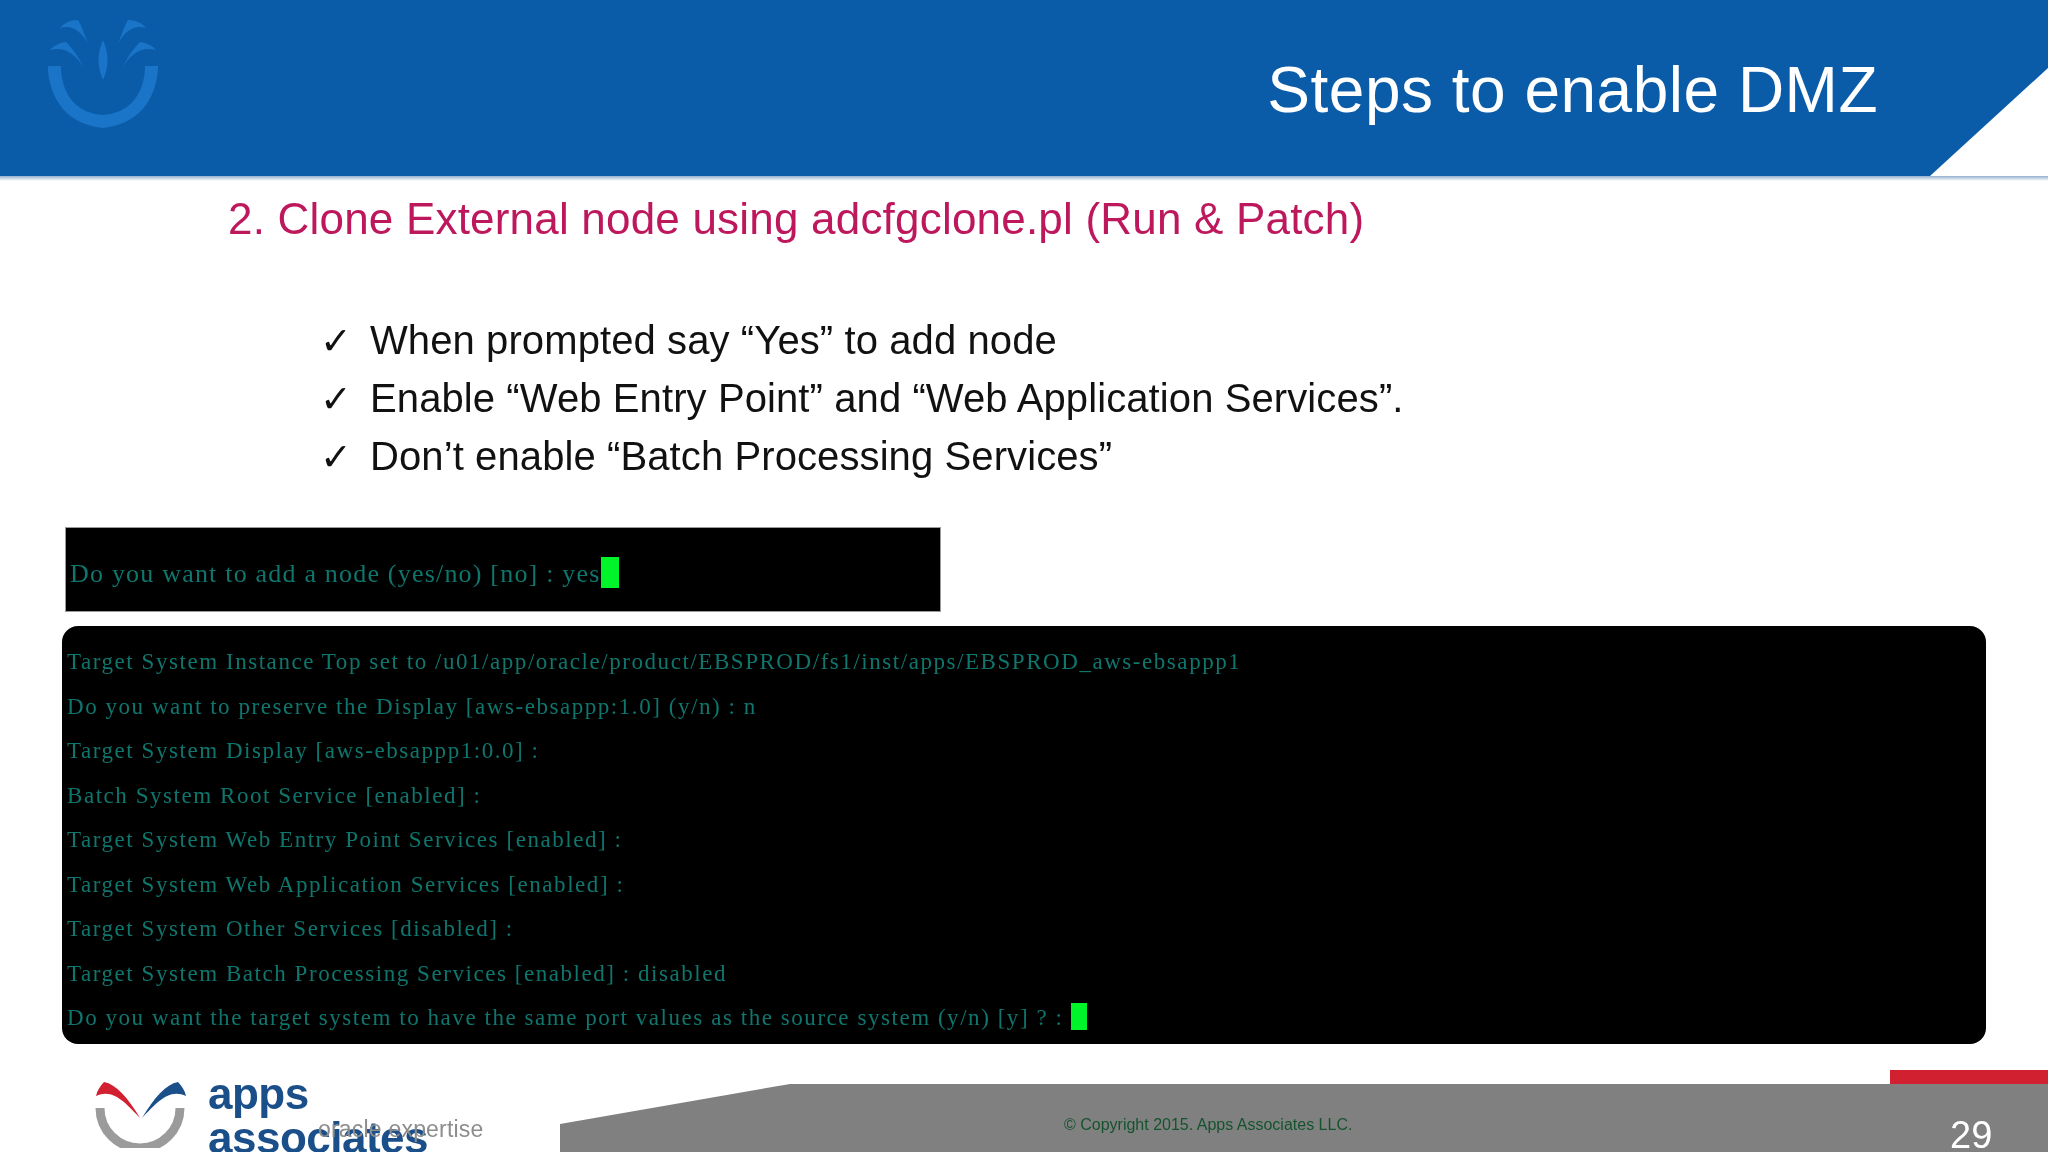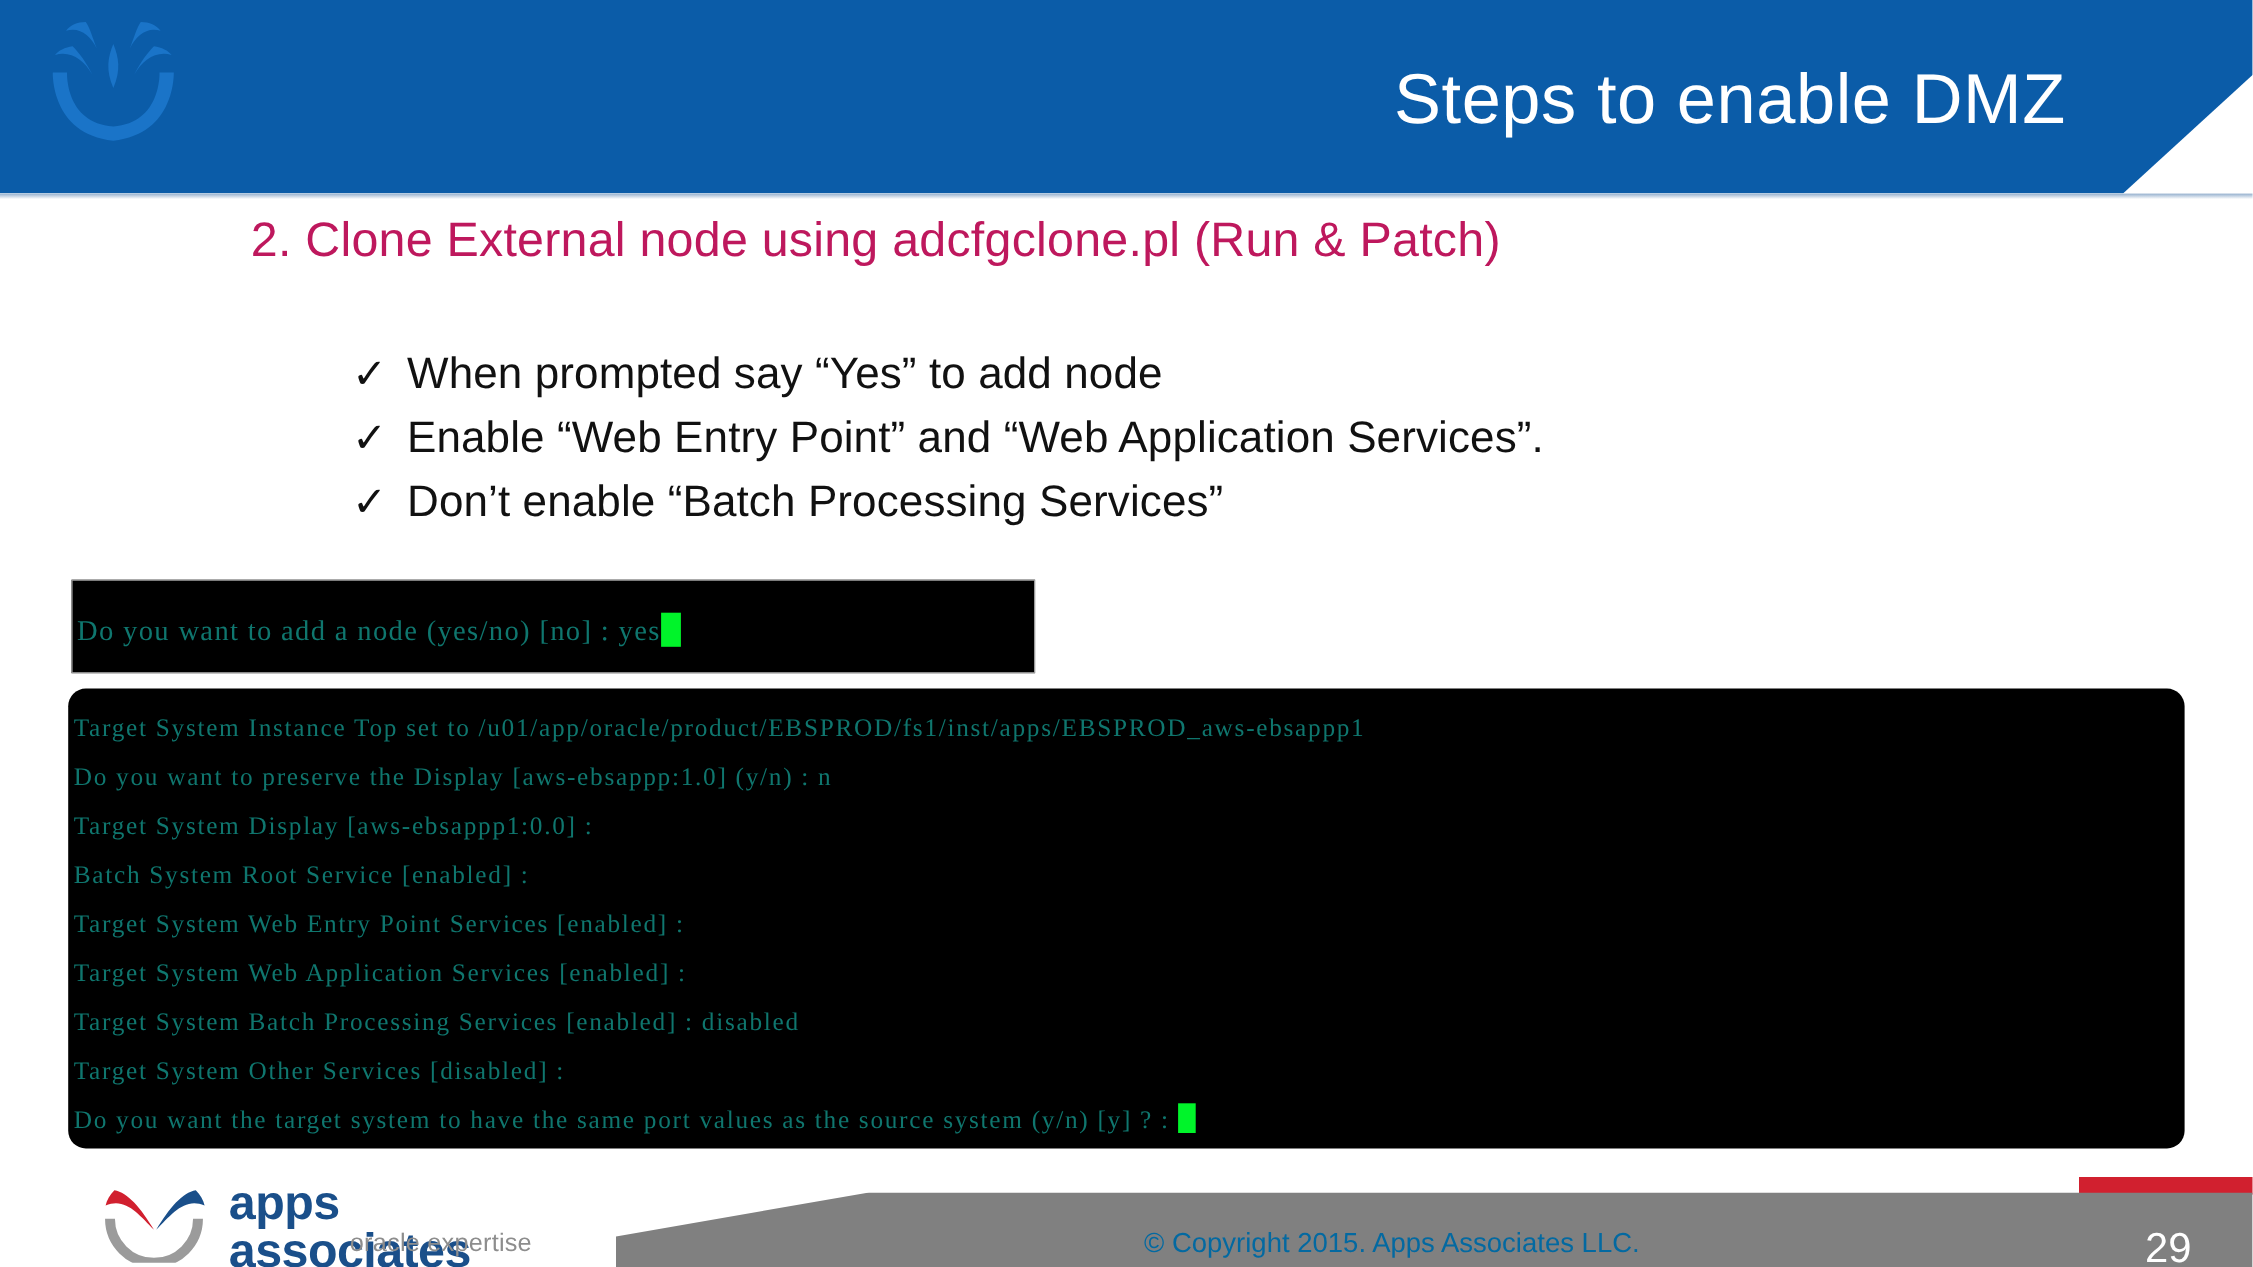--- a/index.html
+++ b/index.html
@@ -159,24 +159,24 @@
   .footer-red {
     position: absolute;
     left: 1890px;
     top: 1070px;
     width: 158px;
     height: 16px;
     background: #d1202f;
   }
   .copyright {
     position: absolute;
-    left: 1040px;
+    left: 1064px;
     top: 1116px;
-    font-size: 25px;
-    color: #0369a1;
+    font-size: 16px;
+    color: #14532d;
     white-space: nowrap;
   }
   .page-number {
     position: absolute;
     left: 1950px;
     top: 1114px;
     font-size: 38px;
     color: #ffffff;
   }
 
@@ -251,22 +251,22 @@
     <div class="line"><span>Do you want to add a node (yes/no) [no] : yes</span><span class="cursor"></span></div>
   </div>
 
   <div class="term term-big">
     <div class="line"><span>Target System Instance Top set to /u01/app/oracle/product/EBSPROD/fs1/inst/apps/EBSPROD_aws-ebsappp1</span></div>
     <div class="line"><span>Do you want to preserve the Display [aws-ebsappp:1.0] (y/n)  : n</span></div>
     <div class="line"><span>Target System Display [aws-ebsappp1:0.0] :</span></div>
     <div class="line"><span>Batch System Root Service [enabled] :</span></div>
     <div class="line"><span>Target System Web Entry Point Services [enabled] :</span></div>
     <div class="line"><span>Target System Web Application Services [enabled] :</span></div>
+    <div class="line"><span>Target System Other Services [disabled] :</span></div>
     <div class="line"><span>Target System Batch Processing Services [enabled] : disabled</span></div>
-    <div class="line"><span>Target System Other Services [disabled] :</span></div>
     <div class="line"><span>Do you want the target system to have the same port values as the source system (y/n) [y] ? : </span><span class="cursor"></span></div>
   </div>
 
   <div class="footer-red"></div>
   <div class="footer-bar"></div>
 
   <div class="logo-wrap">
     <svg viewBox="0 0 110 80" width="110" height="80" aria-hidden="true">
       <path d="M14,40 a40,40 0 0 0 80,0" fill="none" stroke="#9b9b9b" stroke-width="9"></path>
       <path d="M10,28 C28,20 40,36 54,50 C42,30 30,16 18,14 C14,18 11,23 10,28 Z" fill="#d1202f"></path>

